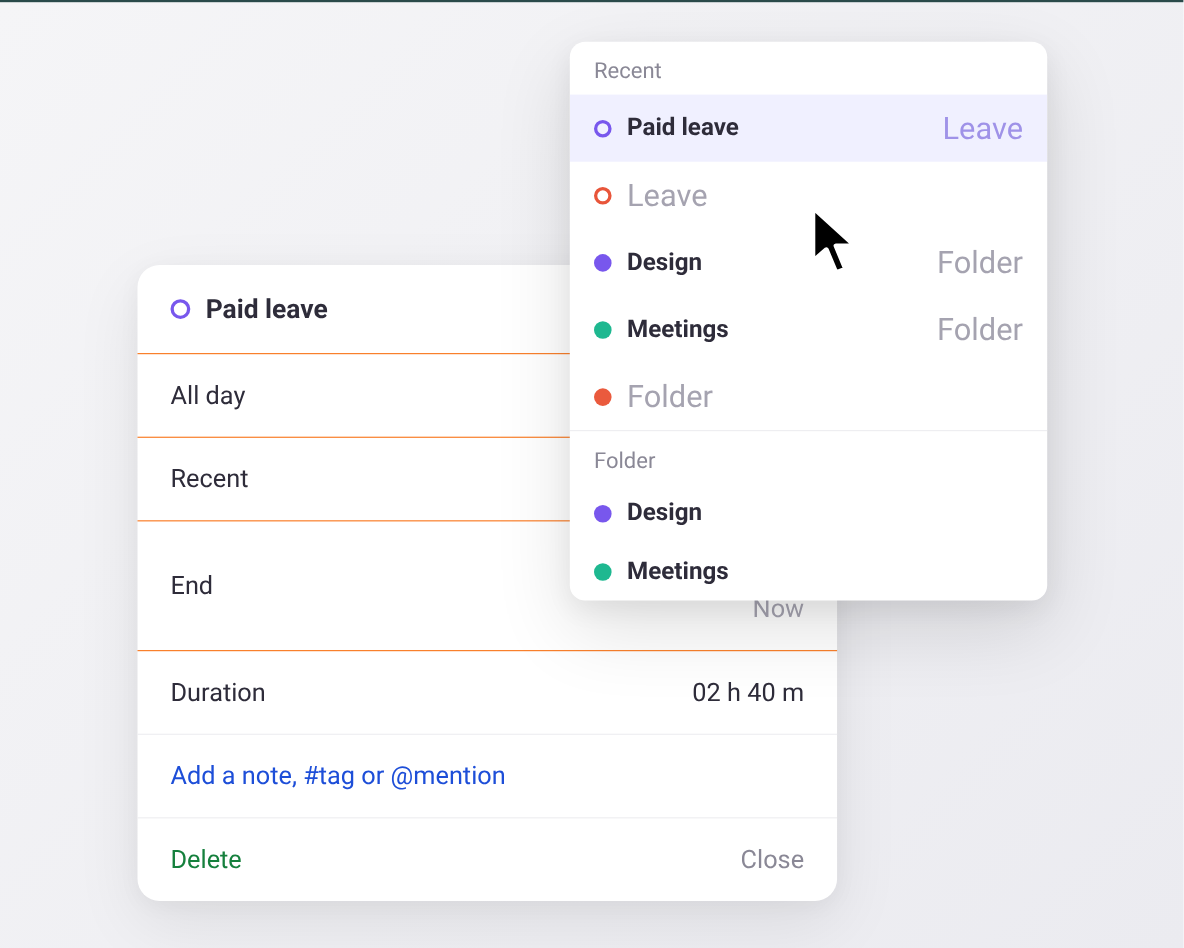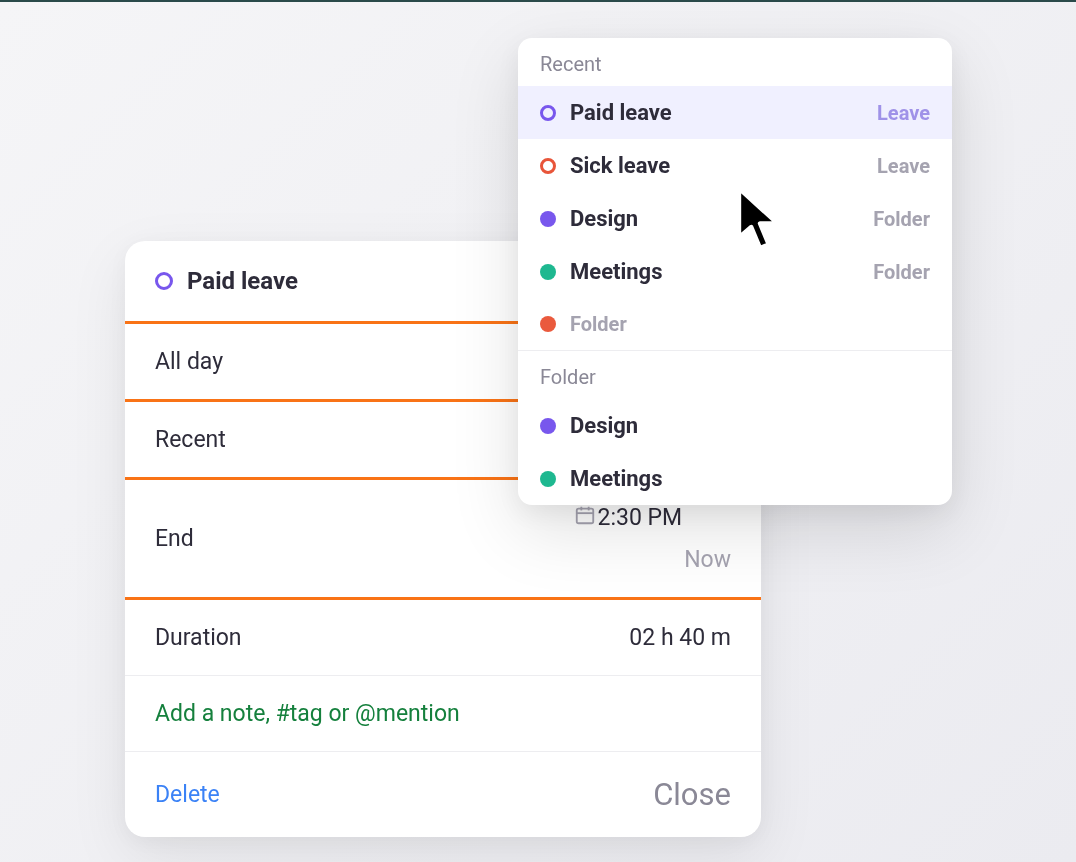--- a/index.html
+++ b/index.html
@@ -48,21 +48,21 @@
     .entry-title {
       font-size: 24px;
       font-weight: 700;
       color: #2e2c3a;
     }
     .entry-row {
       display: flex;
       align-items: center;
       justify-content: space-between;
       padding: 24px 30px;
-      border-top: 3px solid #f97316;
+      border-top: 1px solid #f97316;
       font-size: 23px;
       color: #2e2c3a;
     }
     .entry-row-label {
       font-weight: 400;
     }
     .entry-row-value {
       display: flex;
       align-items: flex-start;
       gap: 2px;
@@ -71,37 +71,37 @@
     .muted {
       color: #a5a3b0;
       margin-top: 42px;
     }
     .note-row {
       padding: 24px 30px;
       border-top: 1px solid #ededf0;
     }
     .note-placeholder {
       font-size: 23px;
-      color: #15803d;
+      color: #1d4ed8;
     }
     .action-row {
       display: flex;
       align-items: center;
       justify-content: space-between;
       padding: 24px 30px;
       border-top: 1px solid #ededf0;
     }
     .delete-btn {
       font-size: 23px;
-      color: #3b82f6;
+      color: #15803d;
       font-weight: 400;
       cursor: pointer;
     }
     .close-btn {
-      font-size: 31px;
+      font-size: 23px;
       color: #8a8896;
       font-weight: 400;
       cursor: pointer;
     }
     .calendar-icon {
       width: 22px;
       height: 22px;
       flex-shrink: 0;
     }
     .dropdown {
@@ -143,22 +143,22 @@
       background: transparent;
       border: 3px solid;
     }
     .item-label {
       font-size: 22px;
       font-weight: 700;
       color: #2e2c3a;
       flex: 1;
     }
     .item-type {
-      font-size: 20px;
-      font-weight: 700;
+      font-size: 28px;
+      font-weight: 400;
     }
     .cursor {
       position: absolute;
       left: 730px;
       top: 185px;
       width: 60px;
       height: 70px;
       pointer-events: none;
       z-index: 100;
     }
@@ -222,21 +222,20 @@
 <div class="dropdown">
   <div class="dropdown-section-label">Recent</div>
   <div id="recent-list">
       <div class="dropdown-item selected">
         <span class="item-dot outline" style="border-color: rgb(120, 87, 237);"></span>
         <span class="item-label">Paid leave</span>
         <span class="item-type" style="color: rgb(159, 146, 232);">Leave</span>
       </div>
       <div class="dropdown-item">
         <span class="item-dot outline" style="border-color: rgb(232, 85, 58);"></span>
-        <span class="item-label">Sick leave</span>
         <span class="item-type" style="color: rgb(165, 163, 176);">Leave</span>
       </div>
       <div class="dropdown-item">
         <span class="item-dot" style="background: rgb(120, 87, 237);"></span>
         <span class="item-label">Design</span>
         <span class="item-type" style="color: rgb(165, 163, 176);">Folder</span>
       </div>
       <div class="dropdown-item">
         <span class="item-dot" style="background: rgb(30, 184, 144);"></span>
         <span class="item-label">Meetings</span>

